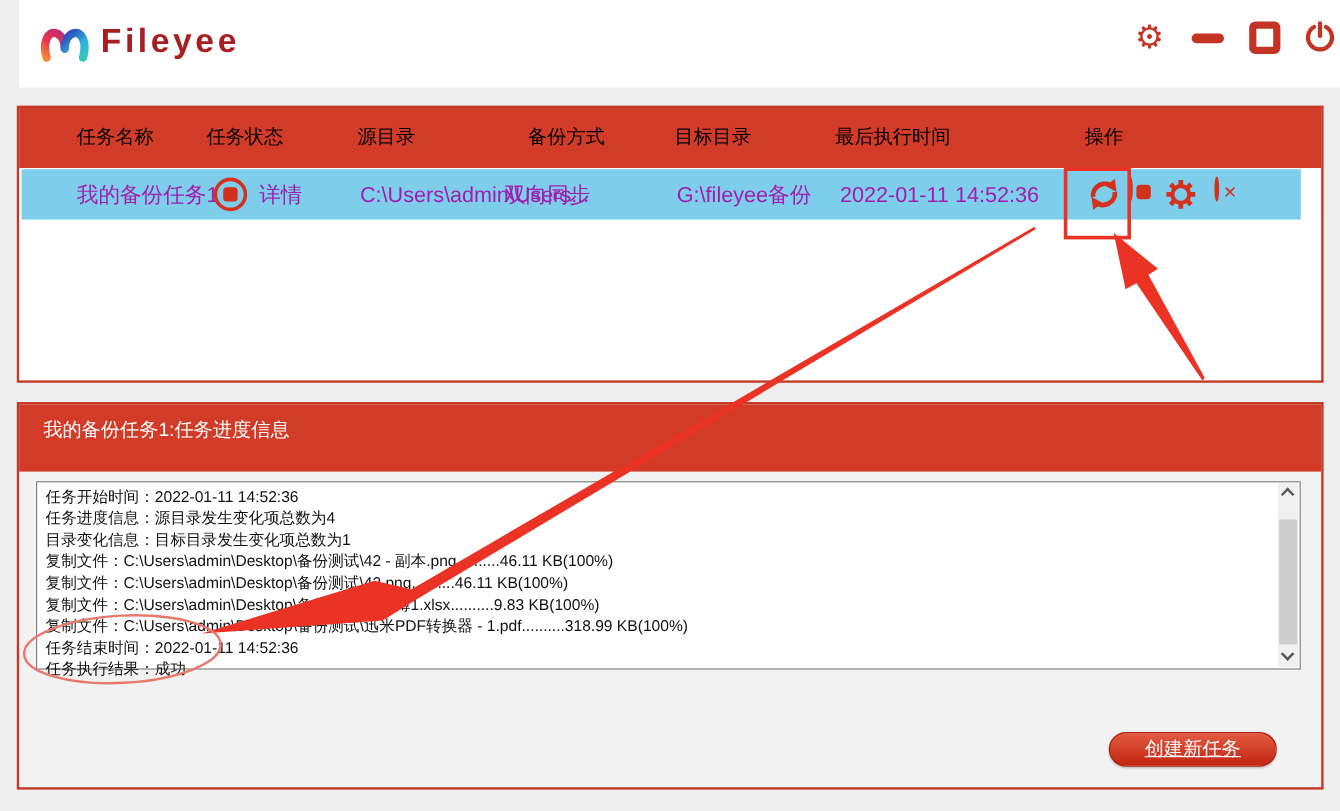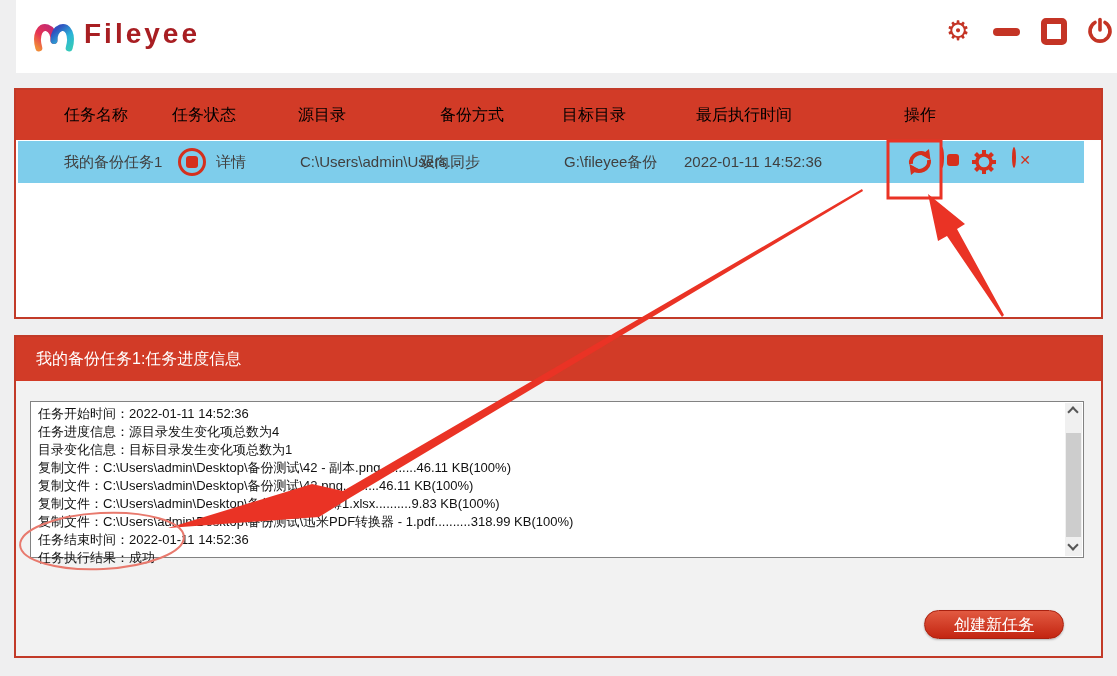--- a/index.html
+++ b/index.html
@@ -17,27 +17,27 @@
   .min-btn  { left:977px; top:28px; width:27px; height:8px; background:#c43425; border-radius:4px; }
   .max-btn  { left:1025px; top:18px; width:26px; height:27px; border:6px solid #c43425; border-radius:5px; }
   .pow-btn  { left:1070px; }
 
   
   .panel { position:absolute; left:14px; width:1089px; border:2px solid #c23a28; background:#fff; }
   .panel1 { top:88px; height:231px; }
   .panel2 { top:335px; height:323px; background:#f2f2f2; }
   .panel-head { position:relative; width:100%; background:#d23b27; color:#fff; }
   .panel1 .panel-head { height:50px; }
-  .panel2 .panel-head { height:44px; }
+  .panel2 .panel-head { height:56px; }
   .p2-title { position:absolute; left:20px; top:0; line-height:44px; font-size:16px; }
 
   .thcell { position:absolute; top:0; line-height:50px; font-size:16px; color:#000000; white-space:nowrap; }
 
   .task-row { position:absolute; left:2px; top:51px; width:1066px; height:42px; background:#7ecdeb; }
-  .rowcell { position:absolute; top:0; line-height:42px; font-size:15px; color:#404040; white-space:nowrap; }
+  .rowcell { position:absolute; top:0; line-height:42px; font-size:18px; color:#a21caf; white-space:nowrap; }
 
   .status-stop { position:absolute; left:160px; top:7px; width:28px; height:28px; border:3px solid #d5301d; border-radius:50%; }
   .status-stop i { position:absolute; left:5px; top:5px; width:12px; height:12px; background:#d5301d; border-radius:3px; }
 
   .act { position:absolute; cursor:pointer; }
   .circle-ic { width:26px; height:26px; border:2px solid #d5301d; border-radius:50%; position:relative; }
   .stop-sm i { position:absolute; left:5px; top:5px; width:12px; height:12px; background:#d5301d; border-radius:3px; }
   .x-ic::before { content:"✕"; position:absolute; left:0; top:0; width:22px; height:22px; line-height:22px; text-align:center; color:#d5301d; font-size:14px; font-weight:bold; }
 
   
@@ -105,21 +105,21 @@
 
     <div class="task-row">
       <span class="rowcell" style="left:46px">我的备份任务1</span>
       <span class="status-stop">
           <i></i>
         </span>
       <span class="rowcell" style="left:198px">详情</span>
       <span class="rowcell" style="left:282px">C:\Users\admin\Users...</span>
       <span class="rowcell" style="left:402px">双向同步</span>
       <span class="rowcell" style="left:546px">G:\fileyee备份</span>
-      <span class="rowcell" style="left:666px">2022-01-11 14:52:36</span>
+      <span class="rowcell" style="left:682px">2022-01-11 14:52:36</span>
 
       
       <svg class="act" style="left:886px;top:6px" width="32" height="30" viewBox="0 0 32 30">
         <path d="M7 17 A10 9.5 0 0 1 24 9" fill="none" stroke="#d5301d" stroke-width="4"></path>
         <polygon points="25,2 26.5,13 17.5,8" fill="#d5301d"></polygon>
         <path d="M25 13 A10 9.5 0 0 1 8 21" fill="none" stroke="#d5301d" stroke-width="4"></path>
         <polygon points="7,28 5.5,17 14.5,22" fill="#d5301d"></polygon>
       </svg>
       <span class="act circle-ic stop-sm" style="left:922px;top:8px"><i></i></span>
       <svg class="act" style="left:952px;top:7px" width="28" height="28" viewBox="0 0 28 28">

